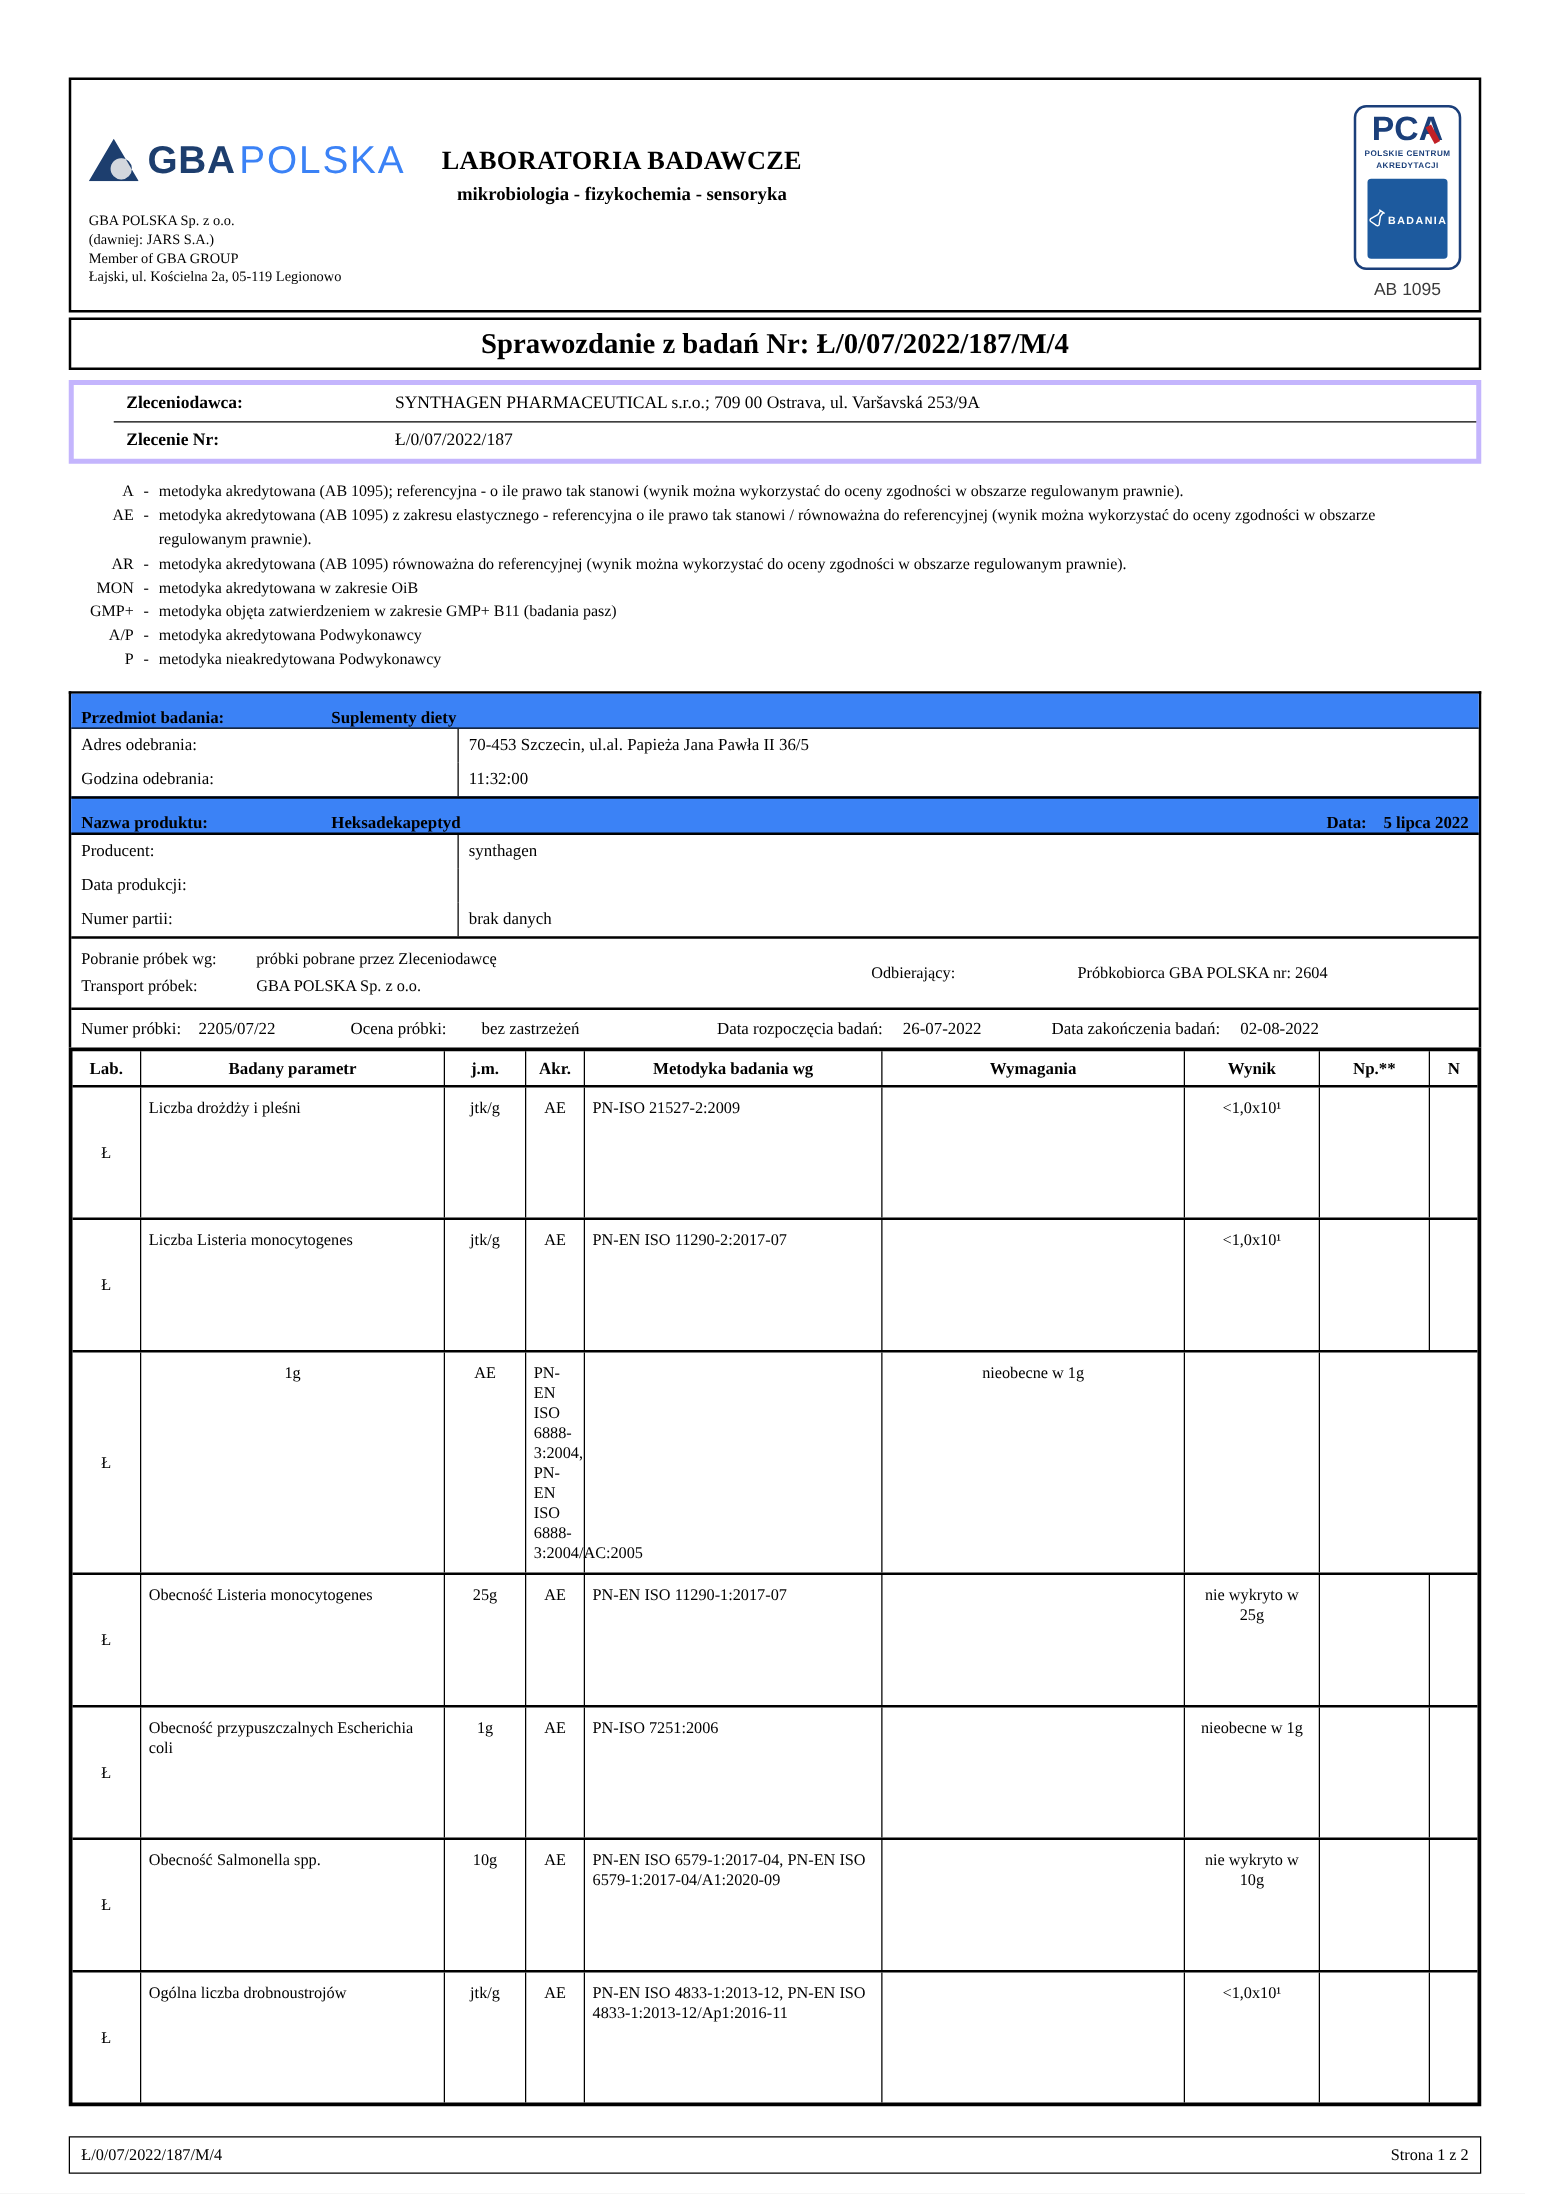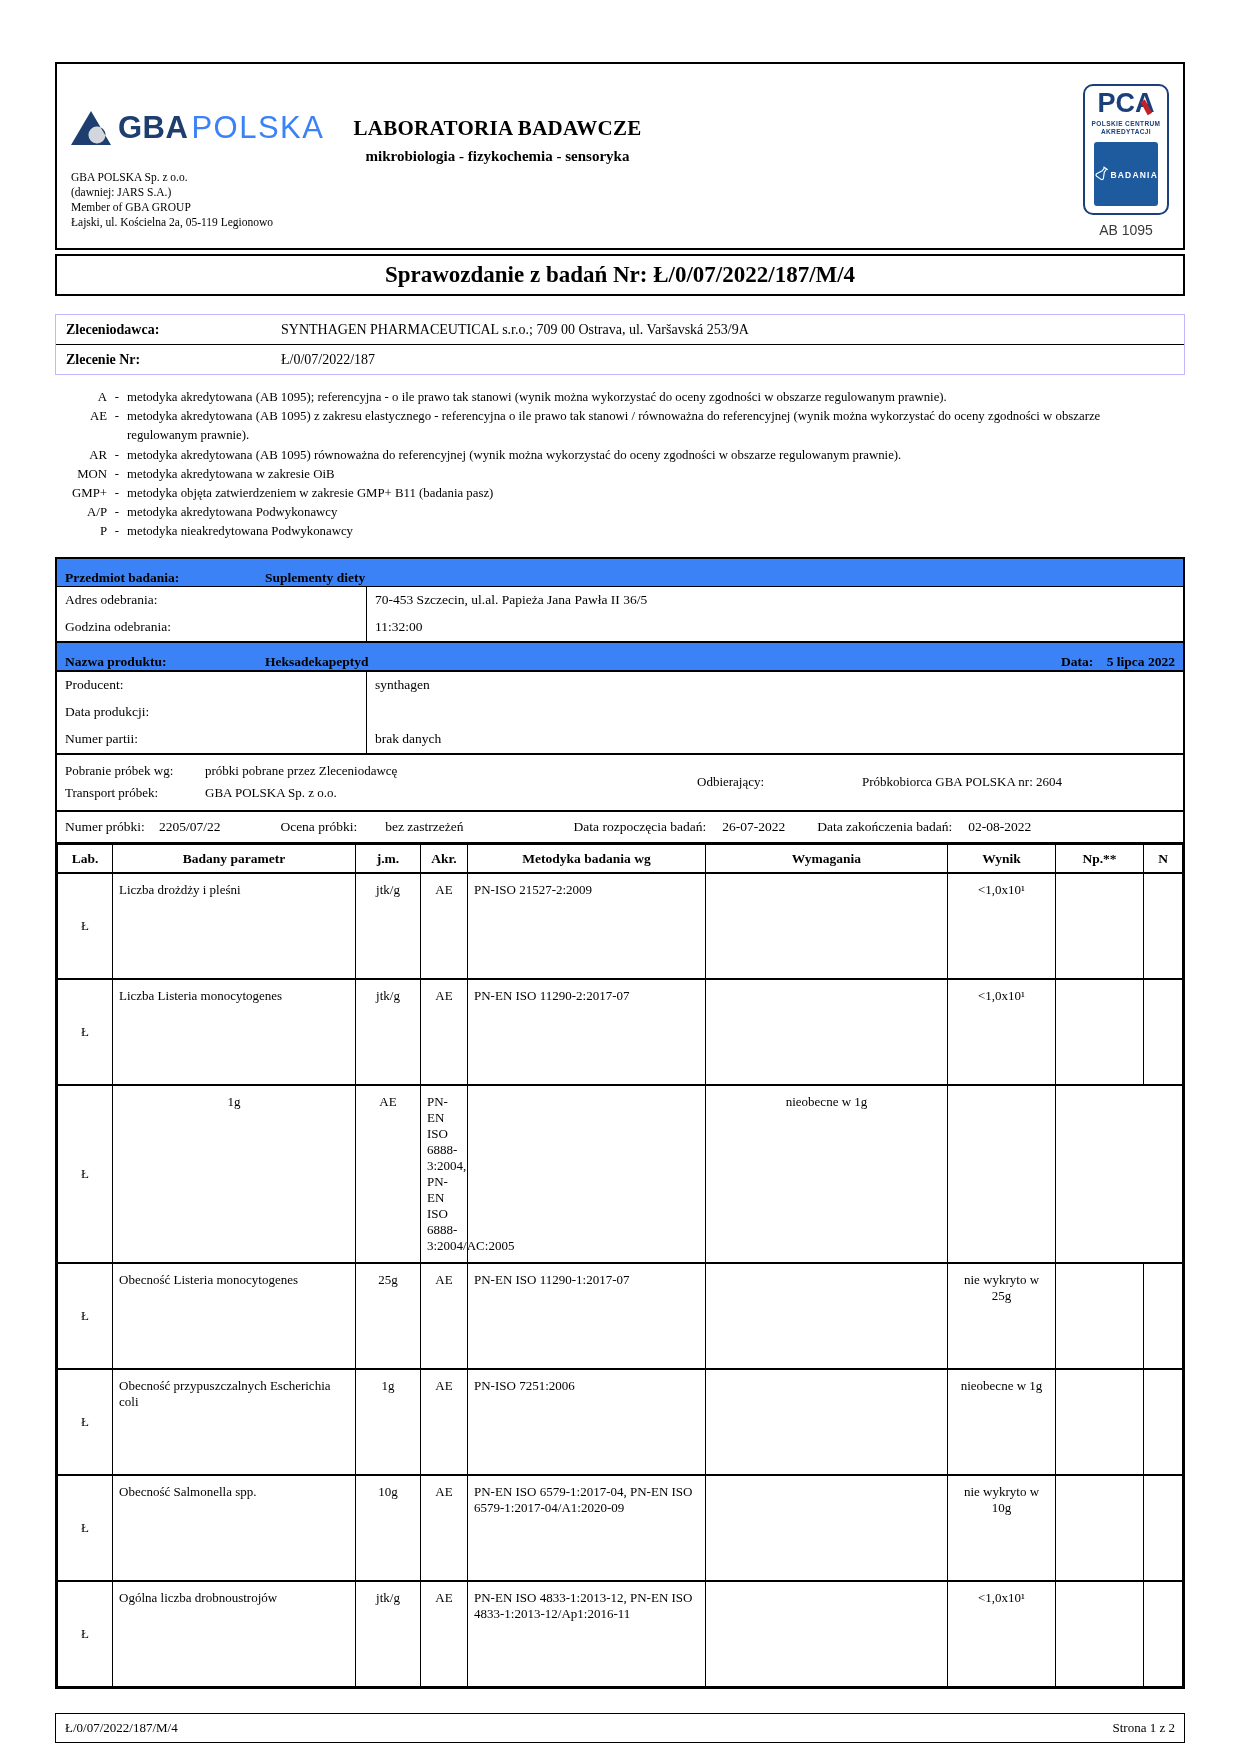--- a/index.html
+++ b/index.html
@@ -37,21 +37,21 @@
     color:#1b3f7a; letter-spacing:.4px; line-height:1.35; margin:3px 0 5px; }
   .pca-square { background:#1d5a9e; border-radius:3px; width:64px; height:64px; margin:0 auto;
     display:flex; flex-direction:row; align-items:center; justify-content:center; }
   .pca-badania { color:#fff; font-family:"Liberation Sans","DejaVu Sans",sans-serif; font-weight:bold;
     font-size:8.5px; letter-spacing:1.2px; margin-top:2px; }
   .pca-cert { font-family:"Liberation Sans","DejaVu Sans",sans-serif; font-size:14px; color:#3a3a3a; margin-top:7px; }
 
   
   .title-box { border:2px solid #000; margin-top:4px; height:42px; display:flex; align-items:center;
     justify-content:center; font-size:23px; font-weight:bold; box-sizing:border-box; }
-  .client-box { border:1px solid #c4b5fd; margin-top:18px; box-sizing:border-box; }
+  .client-box { border:4px solid #c4b5fd; margin-top:8px; box-sizing:border-box;padding-left:32px; }
   .client-row { display:flex; height:29px; align-items:center; padding-left:10px; font-size:14px; }
   .client-row + .client-row { border-top:1px solid #000; }
   .client-lbl { font-weight:bold; width:215px; flex:none; }
 
   
   .legend { margin:13px 0 15px; font-size:12.8px; }
   .legend-row { display:flex; line-height:1.5; }
   .legend-key { width:52px; text-align:right; flex:none; }
   .legend-dash { width:20px; text-align:center; flex:none; }
   .legend-text { flex:1; padding-right:30px; }
@@ -76,21 +76,21 @@
   .pob-line { display:flex; line-height:1.75; }
   .pob-lbl { width:140px; flex:none; }
   .pob-right { display:flex; align-items:center; width:478px; flex:none; }
   .pob-right .odb-lbl { width:165px; }
   .numer-row { display:flex; align-items:center; height:30px; padding-left:8px; font-size:13.5px; white-space:nowrap; }
   .nm { margin-left:14px; }
   .nm2 { margin-left:60px; }
   .nm3 { margin-left:28px; }
   .nm4 { margin-left:110px; }
   .nm5 { margin-left:16px; }
-  .nm6 { margin-left:32px; }
+  .nm6 { margin-left:56px; }
 
   
   .results-table { border:3px solid #000; box-sizing:border-box; }
   .rrow { display:grid; grid-template-columns:55px 243px 65px 47px 238px 242px 108px 88px 1fr; border-bottom:2px solid #000; }
   .rrow:last-child { border-bottom:none; }
   .rbody .rrow:last-child { border-bottom:none; }
   .rcell { border-right:1px solid #000; padding:8px 6px; font-size:13px; box-sizing:border-box; }
   .rcell:last-child { border-right:none; }
   .rhead { height:27px; }
   .rhead .rcell { display:flex; align-items:center; justify-content:center; padding:2px; font-weight:bold; font-size:13.5px; }

